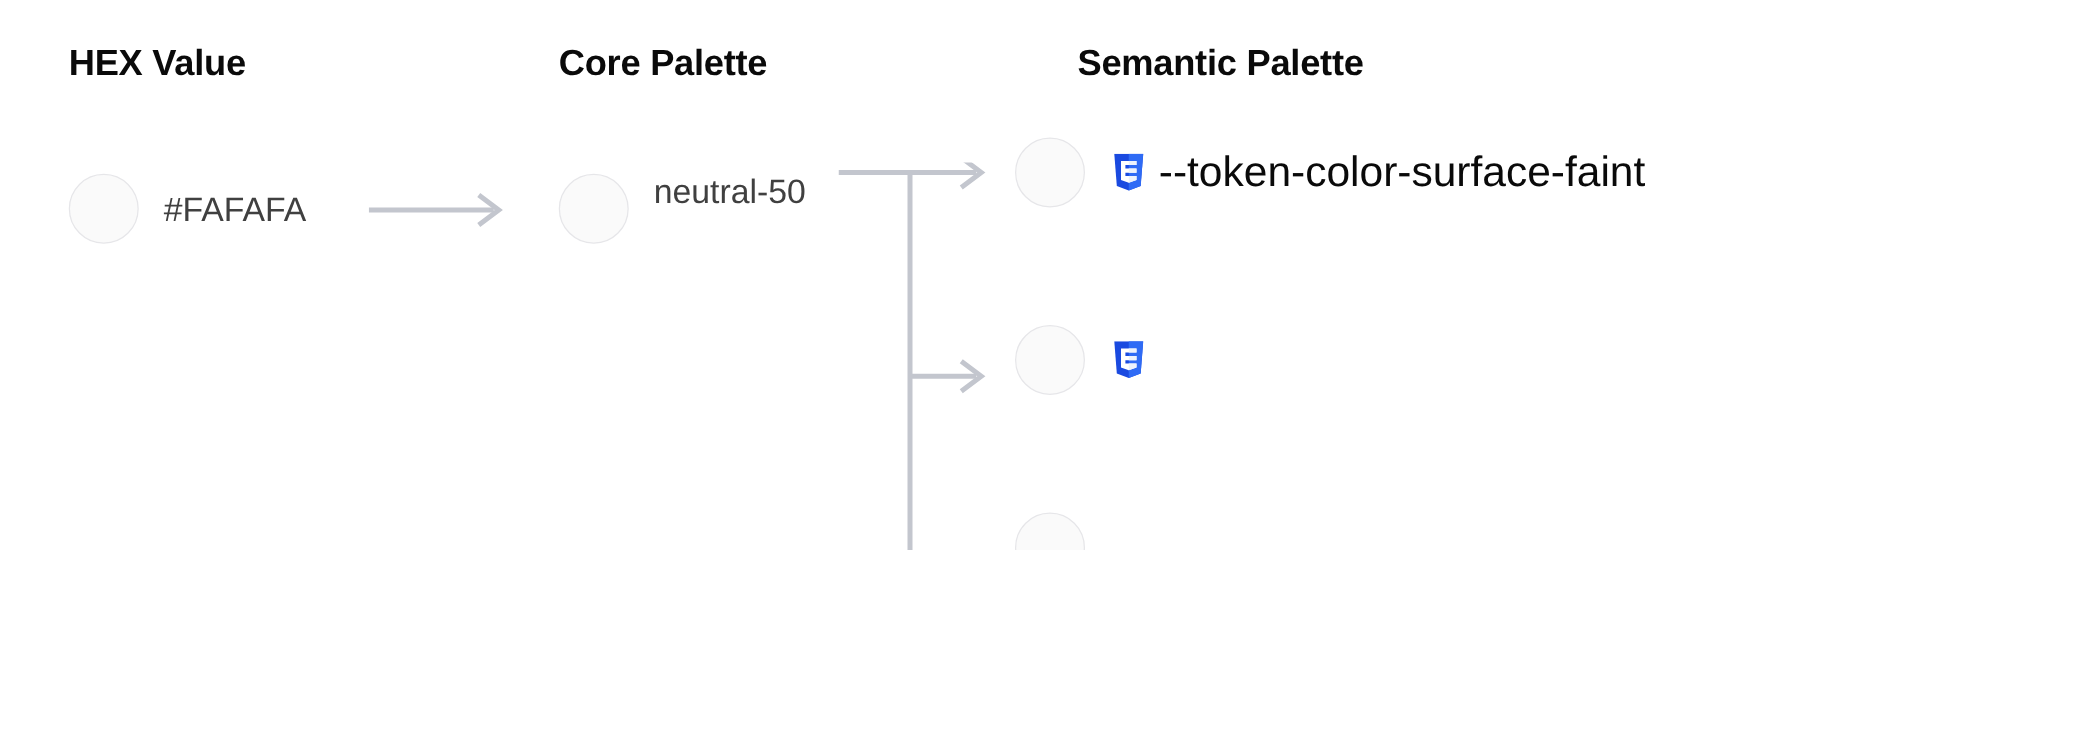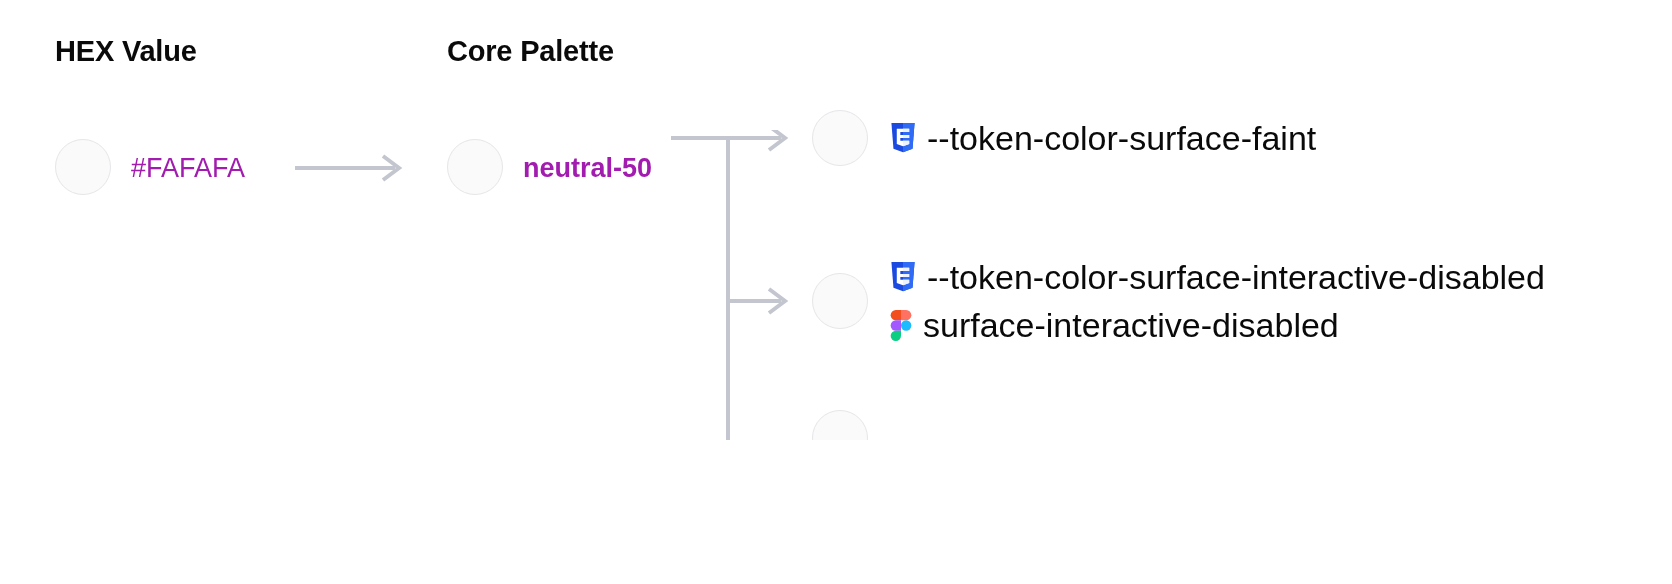--- a/index.html
+++ b/index.html
@@ -42,32 +42,32 @@
     border-radius: 50%;
     background: #FAFAFA;
     border: 1px solid #E6E6E9;
   }
 
   
   .value-label {
     position: absolute;
     font-size: 27px;
     font-weight: 400;
-    color: #a21caf;
+    color: #404040;
     white-space: nowrap;
     line-height: 1;
   }
 
   
   #swatch-hex  { left: 32px;  top: 139px; }
   #label-hex   { left: 108px; top: 155px; }
 
   
   #swatch-core { left: 424px; top: 139px; }
-  #label-core  { left: 500px; top: 155px; font-weight: bold; }
+  #label-core  { left: 500px; top: 140px; }
 
   
   .arrow-simple {
     position: absolute;
     left: 272px;
     top: 148px;
     width: 112px;
     height: 40px;
   }
 
@@ -133,20 +133,21 @@
 </style>
 </head>
 <body>
 
 <div class="canvas">
 
   <div class="col-heading" id="heading-hex">HEX Value</div>
 
   <div class="col-heading" id="heading-core">Core Palette</div>
 
+  <div class="col-heading" id="heading-semantic">Semantic Palette</div>
 
   <div class="swatch" id="swatch-hex" style="background: rgb(250, 250, 250);"></div>
   <div class="value-label" id="label-hex">#FAFAFA</div>
 
   <div class="arrow-simple">
     <svg width="112" height="40" viewBox="0 0 112 40" fill="none" aria-hidden="true">
       <path d="M0 20 H100" stroke="#C3C6CE" stroke-width="4" stroke-linecap="butt"></path>
       <path d="M88 8 L104 20 L88 32" stroke="#C3C6CE" stroke-width="4" fill="none" stroke-linecap="butt" stroke-linejoin="miter"></path>
     </svg>
   </div>
@@ -194,33 +195,20 @@
     <div class="sem-texts">
       <div class="token-line">
         <span class="icon-css">
           <svg viewBox="0 0 24 28" width="26" height="30" aria-hidden="true">
             <path d="M1.2 0 L22.8 0 L20.9 24.1 L12 27.4 L3.1 24.1 Z" fill="#1A4AE0"></path>
             <path d="M12 0 L22.8 0 L20.9 24.1 L12 27.4 Z" fill="#2F6BF5"></path>
             <path d="M6.2 5.4 H17.8 V8.4 H9.5 V11.1 H17.8 V14.1 H9.5 V16.6 H17.8 V19.6 L12 21.6 L6.2 19.6 Z" fill="#FFFFFF"></path>
             <path d="M12 5.4 H17.8 V8.4 H12 Z M12 11.1 H17.8 V14.1 H12 Z M12 16.6 H17.8 V19.6 L12 21.6 Z" fill="#EDF2FC"></path>
           </svg>
         </span>
-        <span class="token-text">--token-color-surface-interactive-disabled</span>
-      </div>
-      <div class="token-line">
-        <span class="icon-figma">
-          <svg viewBox="0 0 20 30" width="22" height="31" aria-hidden="true">
-            <path d="M5 0 h5 v10 h-5 a5 5 0 0 1 0 -10 z" fill="#F24E1E"></path>
-            <path d="M10 0 h5 a5 5 0 0 1 0 10 h-5 z" fill="#FF7262"></path>
-            <path d="M5 10 h5 v10 h-5 a5 5 0 0 1 0 -10 z" fill="#A259FF"></path>
-            <circle cx="15" cy="15" r="5" fill="#1ABCFE"></circle>
-            <path d="M5 20 h5 v5 a5 5 0 0 1 -5 5 a5 5 0 0 1 0 -10 z" fill="#0ACF83"></path>
-          </svg>
-        </span>
-        <span class="token-text">surface-interactive-disabled</span>
       </div>
     </div>
   </div>
 
   <div class="sem-row" id="sem-row-2">
     <div class="sem-swatch" style="background: rgb(250, 250, 250);"></div>
     <div class="sem-texts">
     </div>
   </div>
 

